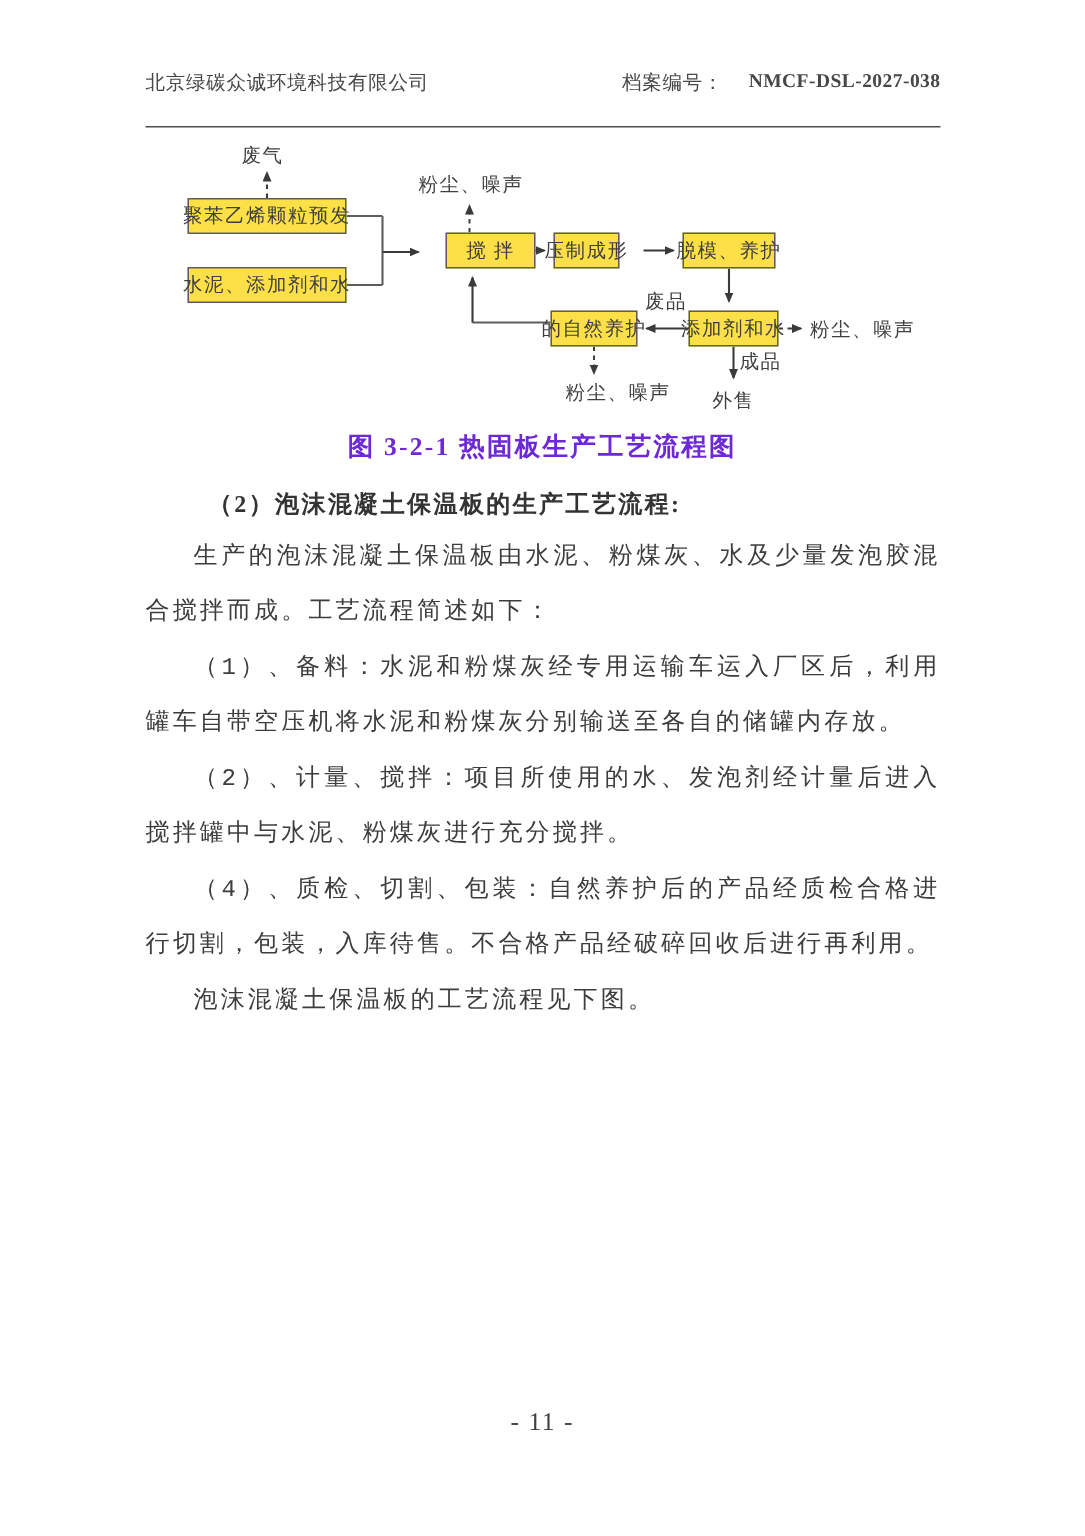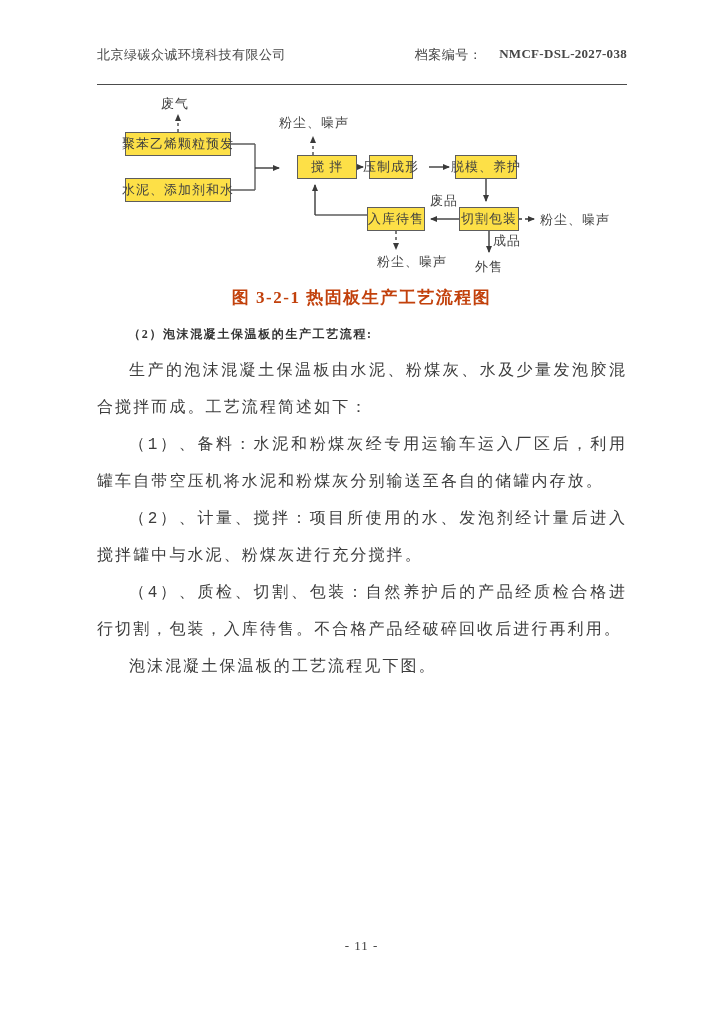--- a/index.html
+++ b/index.html
@@ -29,36 +29,36 @@
     position:absolute;box-sizing:border-box;
     border:1px solid #5d5d5d;background:#fde047;
     display:flex;align-items:center;justify-content:center;
     letter-spacing:1px;white-space:nowrap;padding:4px 2px;
   }
   .flabel{position:absolute;white-space:nowrap;letter-spacing:1px;}
   
   .caption{
     position:absolute;left:0;top:286px;width:723px;
     text-align:center;font-weight:bold;font-size:17px;letter-spacing:1.5px;
-    color:#c2410c;
+    color:#6d28d9;
   }
   .heading{
     position:absolute;left:97px;top:326px;width:530px;
-    font-weight:bold;font-size:12px;letter-spacing:1.6px;
+    font-weight:bold;font-size:16px;letter-spacing:1.6px;
     text-indent:2.6em;color:#333;
   }
   .bodytext{position:absolute;left:97px;top:353px;width:530px;font-family:Liberation Mono, monospace;}
   .bodytext p{
     margin:0;font-size:16px;line-height:37px;letter-spacing:2.1px;
     text-align:justify;text-indent:2em;color:#3d3d3d;
   }
   
   .ftr{
     position:absolute;left:0;top:938px;width:723px;
-    text-align:center;font-size:13px;color:#404040;letter-spacing:1px;
+    text-align:center;font-size:17px;color:#404040;letter-spacing:1px;
   }
 </style>
 </head>
 <body>
 
 <div class="page">
 
   <div class="hdr">
     <span>北京绿碳众诚环境科技有限公司</span>
     <span class="archive">
@@ -89,22 +89,22 @@
       <line x1="216" y1="63" x2="216" y2="45" stroke="#3a3a3a" stroke-width="1.3" stroke-dasharray="3,3" marker-end="url(#ah)"></line>
       <line x1="299" y1="139" x2="299" y2="157" stroke="#3a3a3a" stroke-width="1.3" stroke-dasharray="3,3" marker-end="url(#ah)"></line>
       <line x1="422" y1="127" x2="437" y2="127" stroke="#3a3a3a" stroke-width="1.3" stroke-dasharray="3,3" marker-end="url(#ah)"></line>
     </svg>
 
     <div class="node" style="left:28px;top:40px;width:106px;height:24px;">聚苯乙烯颗粒预发</div>
     <div class="node" style="left:28px;top:86px;width:106px;height:24px;">水泥、添加剂和水</div>
     <div class="node" style="left:188px;top:63px;width:60px;height:24px;margin-left:12px;">搅 拌</div>
     <div class="node" style="left:272px;top:63px;width:44px;height:24px;">压制成形</div>
     <div class="node" style="left:358px;top:63px;width:62px;height:24px;">脱模、养护</div>
-    <div class="node" style="left:362px;top:115px;width:60px;height:24px;">切割包装</div>
-    <div class="node" style="left:270px;top:115px;width:58px;height:24px;">入库待售</div>
+    <div class="node" style="left:362px;top:115px;width:60px;height:24px;">添加剂和水</div>
+    <div class="node" style="left:270px;top:115px;width:58px;height:24px;">的自然养护</div>
 
     <div class="flabel" style="left:64px;top:3px;">废气</div>
     <div class="flabel" style="left:182px;top:22px;">粉尘、噪声</div>
     <div class="flabel" style="left:333px;top:100px;">废品</div>
     <div class="flabel" style="left:443px;top:119px;">粉尘、噪声</div>
     <div class="flabel" style="left:396px;top:140px;">成品</div>
     <div class="flabel" style="left:378px;top:166px;">外售</div>
     <div class="flabel" style="left:280px;top:161px;">粉尘、噪声</div>
   </div>
 

